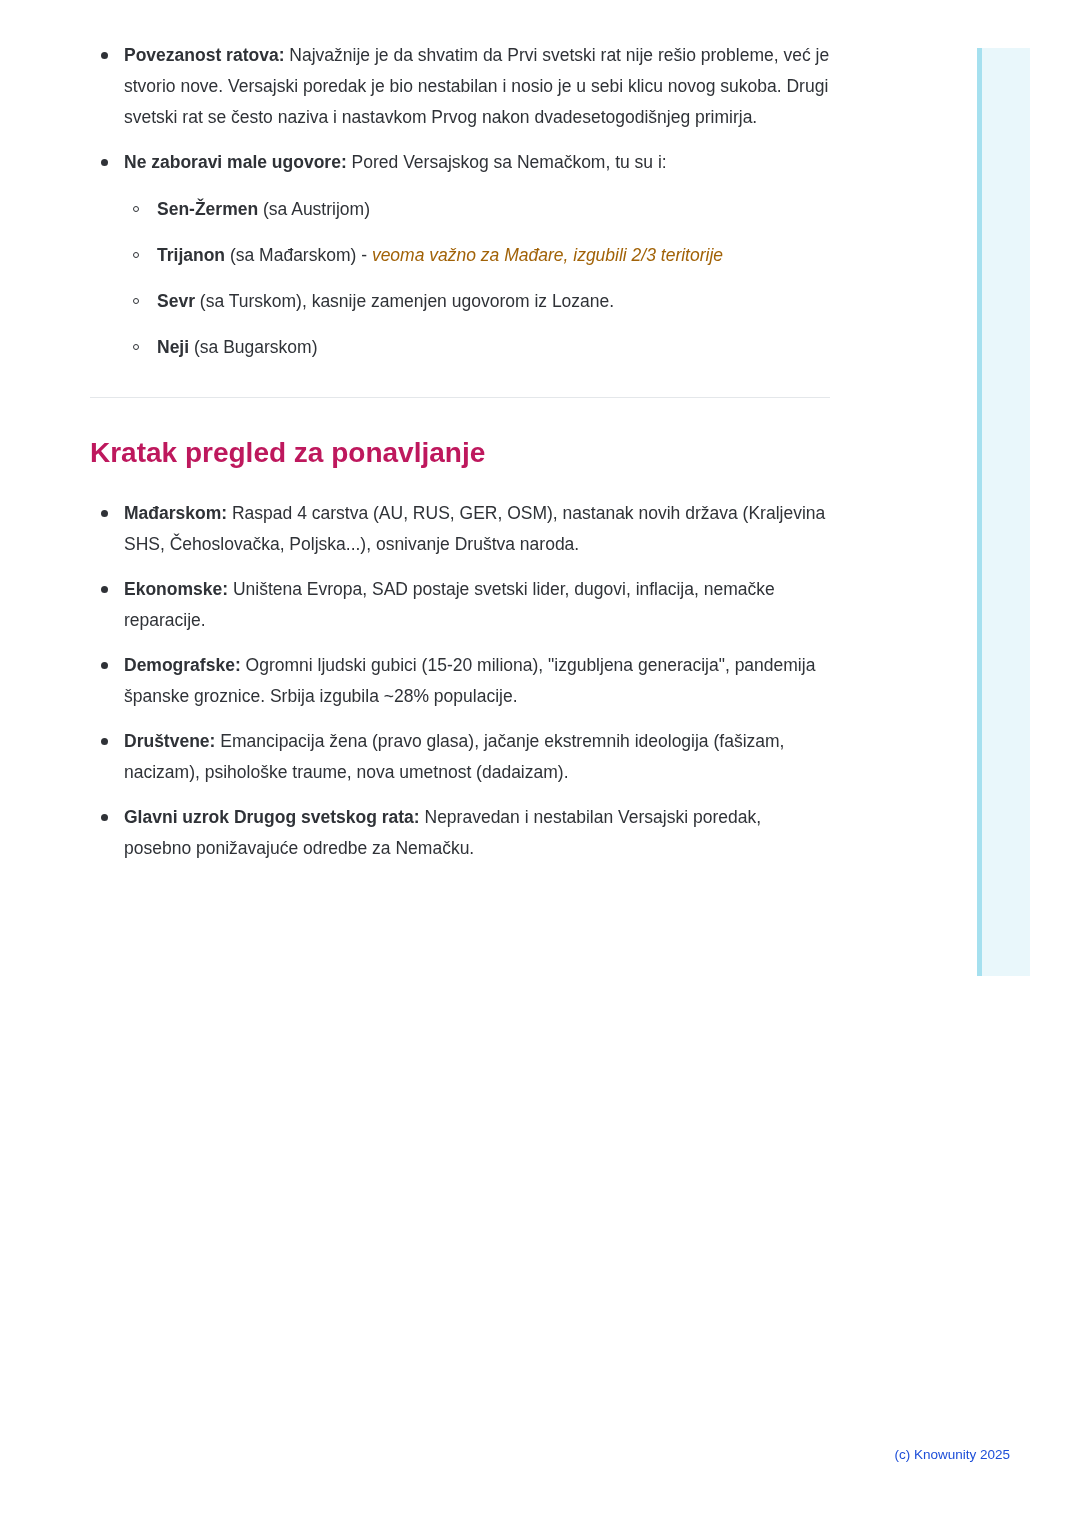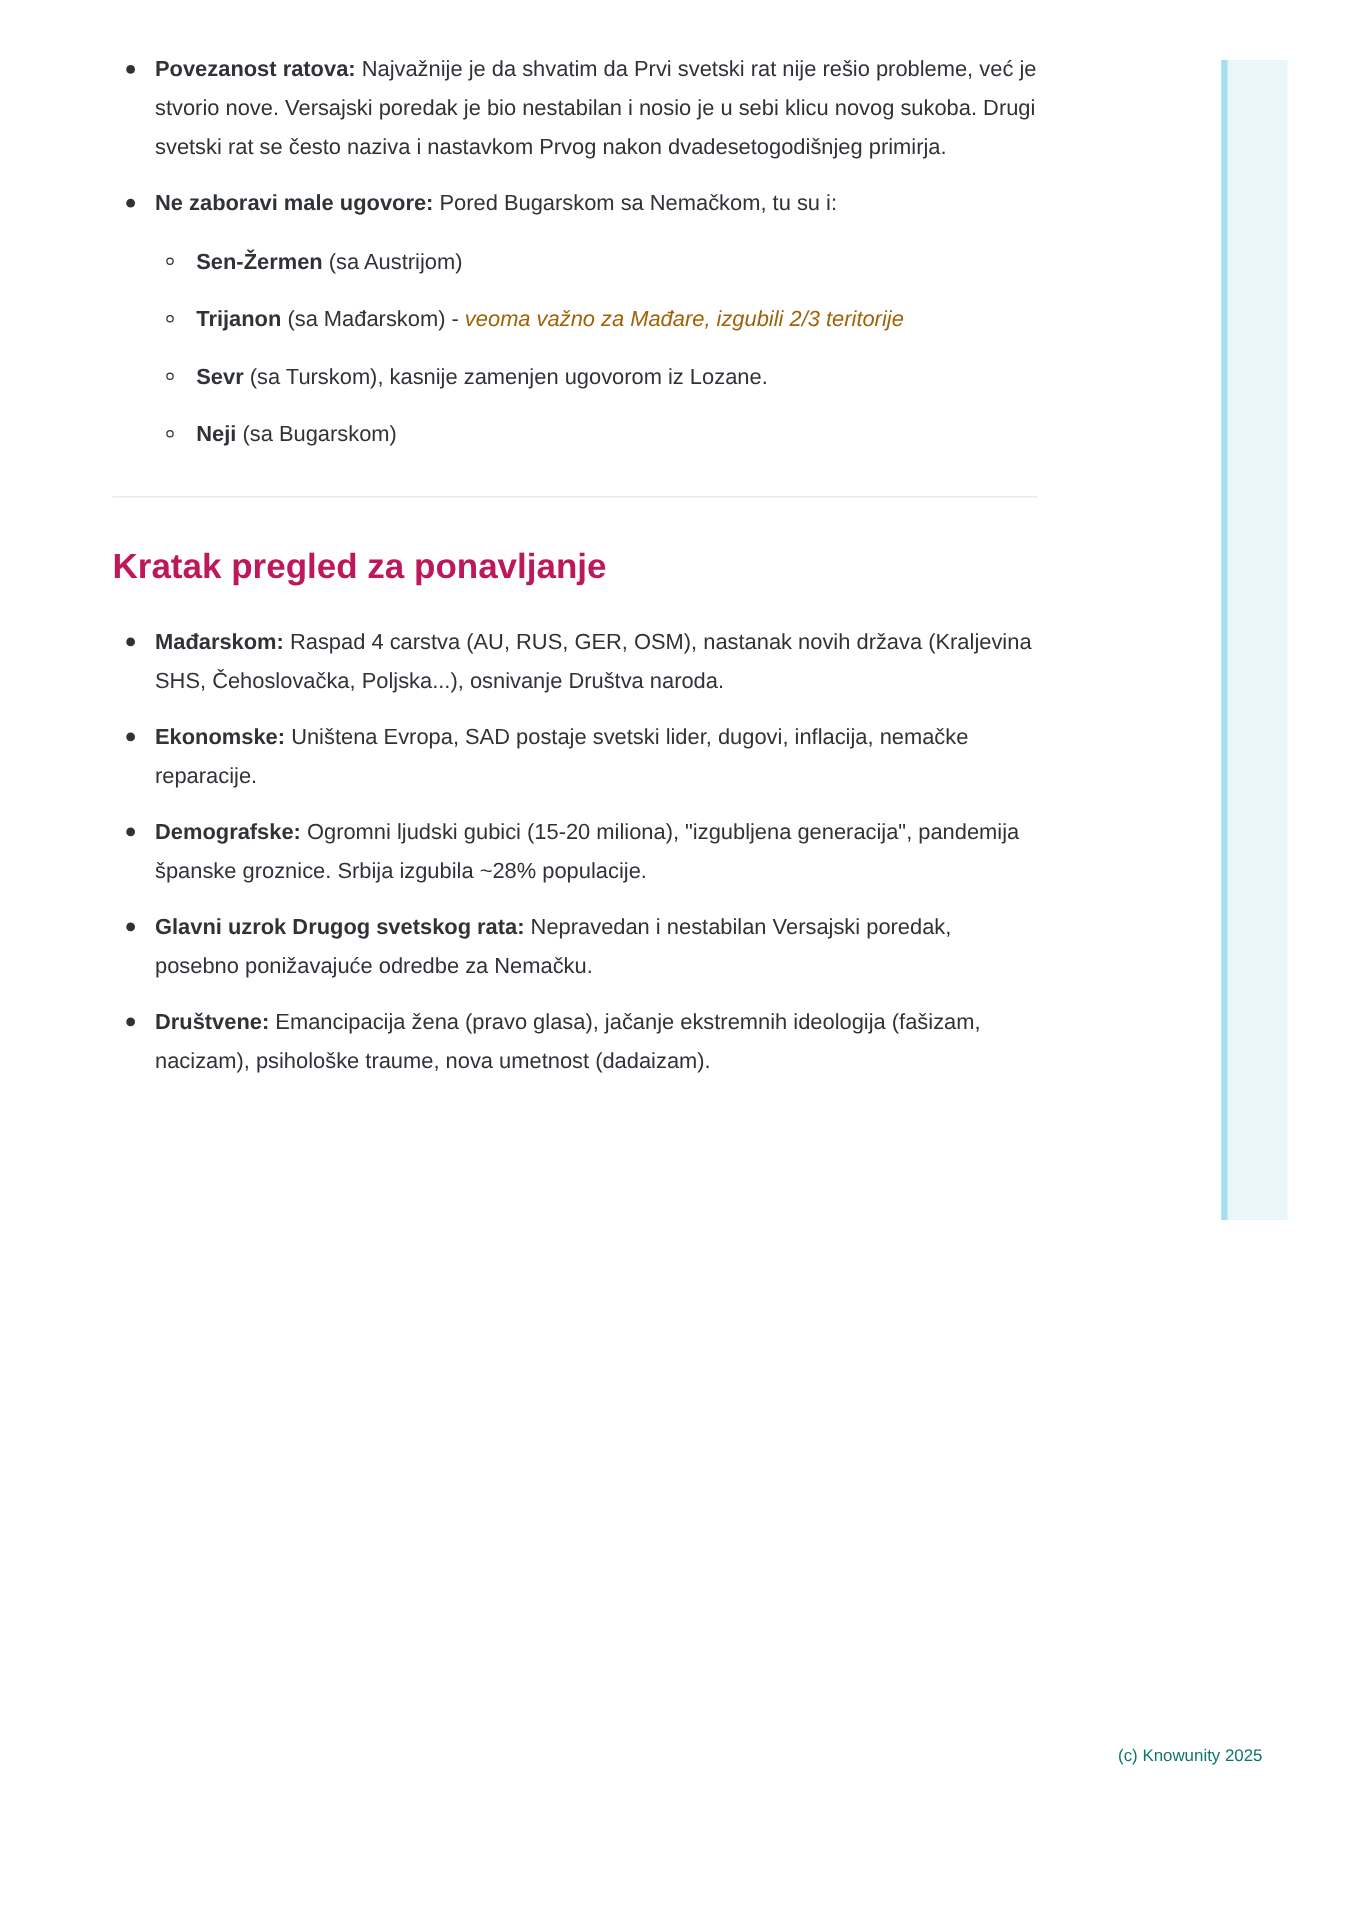--- a/index.html
+++ b/index.html
@@ -91,23 +91,23 @@
     margin: 0 0 28px 0;
     font-size: 28px;
     line-height: 34px;
     font-weight: 700;
     color: #be185d;
   }
 
   .footer {
     position: absolute;
     right: 70px;
-    top: 1397px;
+    top: 1447px;
     font-size: 13.5px;
-    color: #0f766e;
+    color: #1d4ed8;
   }
 </style>
 </head>
 <body>
 
 <div class="page">
 
   <div class="edge-strip">
     <div class="edge-line"></div>
   </div>
@@ -116,21 +116,21 @@
 
     <ul class="list">
 
       <li class="l1">
         <span class="m-dot"></span>
         <span class="b">Povezanost ratova:</span><span> Najvažnije je da shvatim da Prvi svetski rat nije rešio probleme, već je stvorio nove. Versajski poredak je bio nestabilan i nosio je u sebi klicu novog sukoba. Drugi svetski rat se često naziva i nastavkom Prvog nakon dvadesetogodišnjeg primirja.</span>
       </li>
 
       <li class="l1">
         <span class="m-dot"></span>
-        <span class="b">Ne zaboravi male ugovore:</span><span> Pored Bugarskom sa Nemačkom, tu su i:</span>
+        <span class="b">Ne zaboravi male ugovore:</span><span> Pored Versajskog sa Nemačkom, tu su i:</span>
 
         <ul class="sub">
 
           <li class="l2">
             <span class="m-circle"></span>
             <span class="b">Sen-Žermen</span><span> (sa Austrijom)</span>
           </li>
 
           <li class="l2">
             <span class="m-circle"></span>
@@ -168,26 +168,26 @@
         <span class="b">Ekonomske:</span><span> Uništena Evropa, SAD postaje svetski lider, dugovi, inflacija, nemačke reparacije.</span>
       </li>
 
       <li class="l1">
         <span class="m-dot"></span>
         <span class="b">Demografske:</span><span> Ogromni ljudski gubici (15-20 miliona), "izgubljena generacija", pandemija španske groznice. Srbija izgubila ~28% populacije.</span>
       </li>
 
       <li class="l1">
         <span class="m-dot"></span>
-        <span class="b">Glavni uzrok Drugog svetskog rata:</span><span> Nepravedan i nestabilan Versajski poredak, posebno ponižavajuće odredbe za Nemačku.</span>
+        <span class="b">Društvene:</span><span> Emancipacija žena (pravo glasa), jačanje ekstremnih ideologija (fašizam, nacizam), psihološke traume, nova umetnost (dadaizam).</span>
       </li>
 
       <li class="l1">
         <span class="m-dot"></span>
-        <span class="b">Društvene:</span><span> Emancipacija žena (pravo glasa), jačanje ekstremnih ideologija (fašizam, nacizam), psihološke traume, nova umetnost (dadaizam).</span>
+        <span class="b">Glavni uzrok Drugog svetskog rata:</span><span> Nepravedan i nestabilan Versajski poredak, posebno ponižavajuće odredbe za Nemačku.</span>
       </li>
 
     </ul>
 
   </div>
 
   <div class="footer">(c) Knowunity 2025</div>
 
 </div>
 

